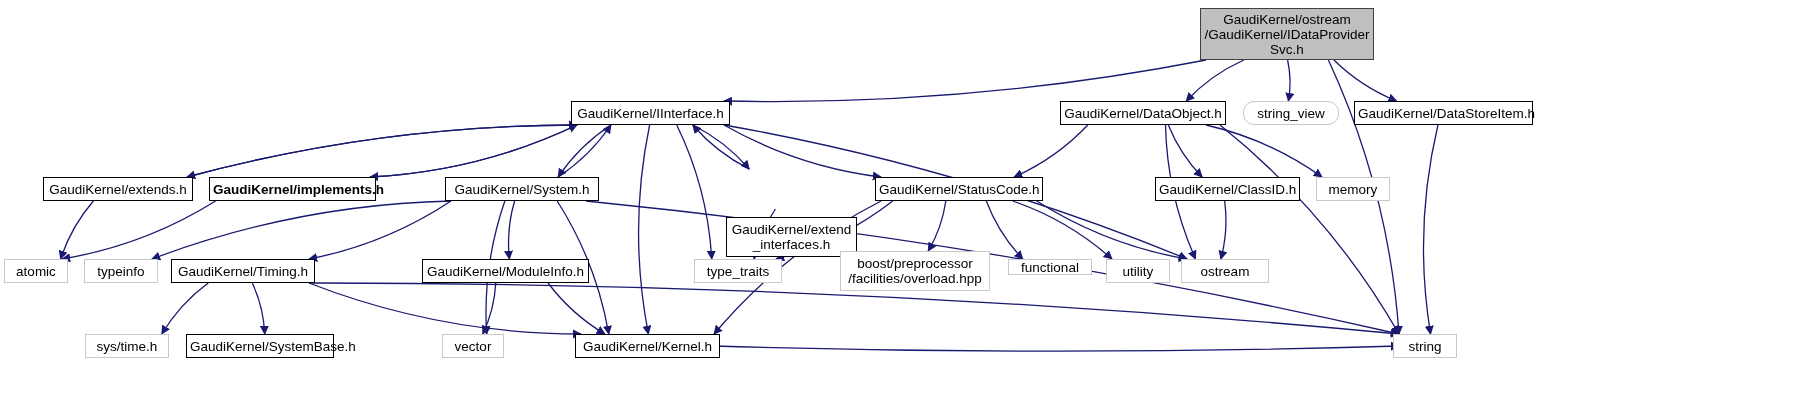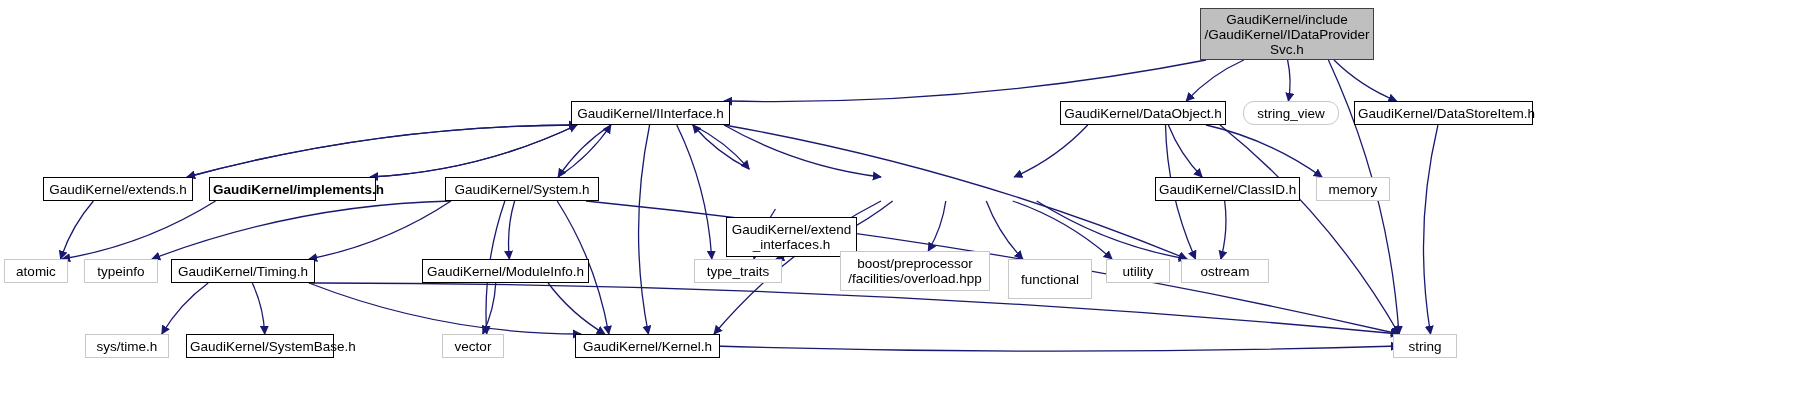--- a/index.html
+++ b/index.html
@@ -105,42 +105,43 @@
         <path d="M 1224.65 201 Q 1228.55 230.38000000000002 1220.85 259"></path>
         <path d="M 208.2 283 Q 179.9 303.86 161.8 334"></path>
         <path d="M 252.3 283 Q 263.6 307.26 264.7 334"></path>
         <path d="M 309 283 Q 440.2084980886952 334.0546768602924 581 334"></path>
         <path d="M 309 283 Q 855.215184342013 282.52841308246786 1399 334"></path>
         <path d="M 548.1 283 Q 571.4 314.18 604.9 334"></path>
         <path d="M 495.75 283 Q 494.35 309.8 482.75 334"></path>
         <path d="M 714 346 Q 1056.5 356.4 1399 346"></path>
       </g>
   </svg>
-<div class="node root" style="left: 1200px; top: 8px; width: 174px; height: 52px;"><span class="node-label">GaudiKernel/include
+<div class="node root" style="left: 1200px; top: 8px; width: 174px; height: 52px;"><span class="node-label">GaudiKernel/ostream
 /GaudiKernel/IDataProvider
 Svc.h</span></div>
     <div class="node" style="left: 571px; top: 101px; width: 159px; height: 24px;"><span class="node-label">GaudiKernel/IInterface.h</span></div>
     <div class="node" style="left: 1060px; top: 101px; width: 166px; height: 24px;"><span class="node-label">GaudiKernel/DataObject.h</span></div>
     <div class="node sys" style="left: 1243px; top: 101px; width: 96px; height: 24px; border-radius: 11px;"><span class="node-label">string_view</span></div>
     <div class="node" style="left: 1354px; top: 101px; width: 179px; height: 24px;"><span class="node-label">GaudiKernel/DataStoreItem.h</span></div>
     <div class="node" style="left: 43px; top: 177px; width: 150px; height: 24px;"><span class="node-label">GaudiKernel/extends.h</span></div>
     <div class="node" style="left: 209px; top: 177px; width: 167px; height: 24px; font-weight: bold;"><span class="node-label">GaudiKernel/implements.h</span></div>
     <div class="node" style="left: 445px; top: 177px; width: 154px; height: 24px;"><span class="node-label">GaudiKernel/System.h</span></div>
     <div class="node" style="left: 726px; top: 169px; width: 131px; height: 40px; margin-top: 48px;"><span class="node-label">GaudiKernel/extend
 _interfaces.h</span></div>
+    <div class="node" style="left: 875px; top: 177px; width: 168px; height: 24px;"><span class="node-label">GaudiKernel/StatusCode.h</span></div>
     <div class="node" style="left: 1155px; top: 177px; width: 145px; height: 24px;"><span class="node-label">GaudiKernel/ClassID.h</span></div>
     <div class="node sys" style="left: 1316px; top: 177px; width: 74px; height: 24px;"><span class="node-label">memory</span></div>
     <div class="node sys" style="left: 4px; top: 259px; width: 64px; height: 24px;"><span class="node-label">atomic</span></div>
     <div class="node sys" style="left: 84px; top: 259px; width: 74px; height: 24px;"><span class="node-label">typeinfo</span></div>
     <div class="node" style="left: 171px; top: 259px; width: 144px; height: 24px;"><span class="node-label">GaudiKernel/Timing.h</span></div>
     <div class="node" style="left: 422px; top: 259px; width: 167px; height: 24px;"><span class="node-label">GaudiKernel/ModuleInfo.h</span></div>
     <div class="node sys" style="left: 694px; top: 259px; width: 88px; height: 24px;"><span class="node-label">type_traits</span></div>
     <div class="node sys" style="left: 840px; top: 251px; width: 150px; height: 40px;"><span class="node-label">boost/preprocessor
 /facilities/overload.hpp</span></div>
-    <div class="node sys" style="left: 1008px; top: 259px; width: 84px; height: 40px;"><span class="node-label">functional</span></div>
+    <div class="node sys" style="left: 1008px; top: 259px; width: 84px; height: 16px;"><span class="node-label">functional</span></div>
     <div class="node sys" style="left: 1106px; top: 259px; width: 64px; height: 24px;"><span class="node-label">utility</span></div>
     <div class="node sys" style="left: 1181px; top: 259px; width: 88px; height: 24px;"><span class="node-label">ostream</span></div>
     <div class="node sys" style="left: 85px; top: 334px; width: 84px; height: 24px;"><span class="node-label">sys/time.h</span></div>
     <div class="node" style="left: 186px; top: 334px; width: 148px; height: 24px; justify-content: flex-end;"><span class="node-label">GaudiKernel/SystemBase.h</span></div>
     <div class="node sys" style="left: 442px; top: 334px; width: 62px; height: 24px;"><span class="node-label">vector</span></div>
     <div class="node" style="left: 575px; top: 334px; width: 145px; height: 24px;"><span class="node-label">GaudiKernel/Kernel.h</span></div>
     <div class="node sys" style="left: 1393px; top: 334px; width: 64px; height: 24px;"><span class="node-label">string</span></div>
   </div>
 
 </body></html>

